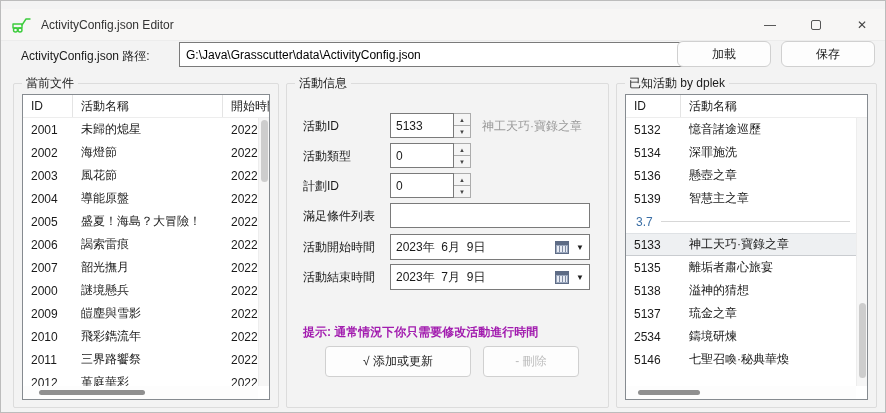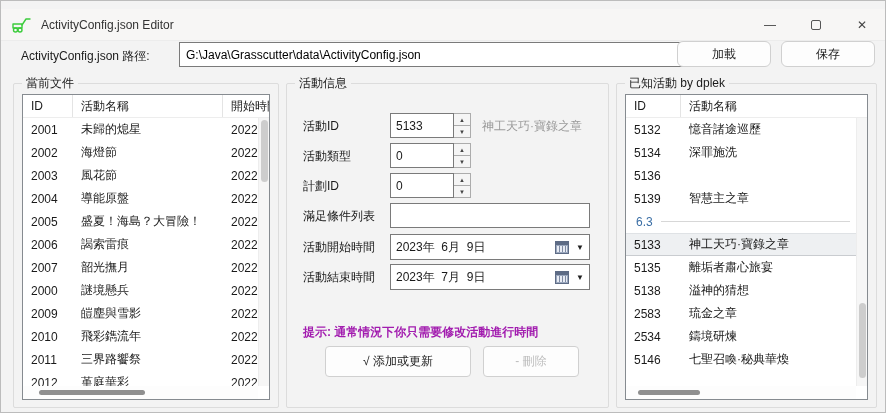--- a/index.html
+++ b/index.html
@@ -266,43 +266,44 @@
           <div class="trow">
             <span class="kc1">5132</span>
             <span class="kc2">憶音諸途巡歷</span>
           </div>
           <div class="trow">
             <span class="kc1">5134</span>
             <span class="kc2">深罪施洗</span>
           </div>
           <div class="trow">
             <span class="kc1">5136</span>
+            <span class="kc2">懸壺之章</span>
           </div>
           <div class="trow">
             <span class="kc1">5139</span>
             <span class="kc2">智慧主之章</span>
           </div>
           <div class="section-row">
-            <span class="section-label">6.3</span>
+            <span class="section-label">3.7</span>
             <span class="section-line"></span>
           </div>
           <div class="trow selected">
             <span class="kc1">5133</span>
             <span class="kc2">神工天巧·寶錄之章</span>
           </div>
           <div class="trow">
             <span class="kc1">5135</span>
             <span class="kc2">離垢者肅心旅宴</span>
           </div>
           <div class="trow">
             <span class="kc1">5138</span>
             <span class="kc2">溢神的猜想</span>
           </div>
           <div class="trow">
-            <span class="kc1">2583</span>
+            <span class="kc1">5137</span>
             <span class="kc2">琉金之章</span>
           </div>
           <div class="trow">
             <span class="kc1">2534</span>
             <span class="kc2">鑄境研煉</span>
           </div>
           <div class="trow">
             <span class="kc1">5146</span>
             <span class="kc2">七聖召喚·秘典華煥</span>
           </div>

